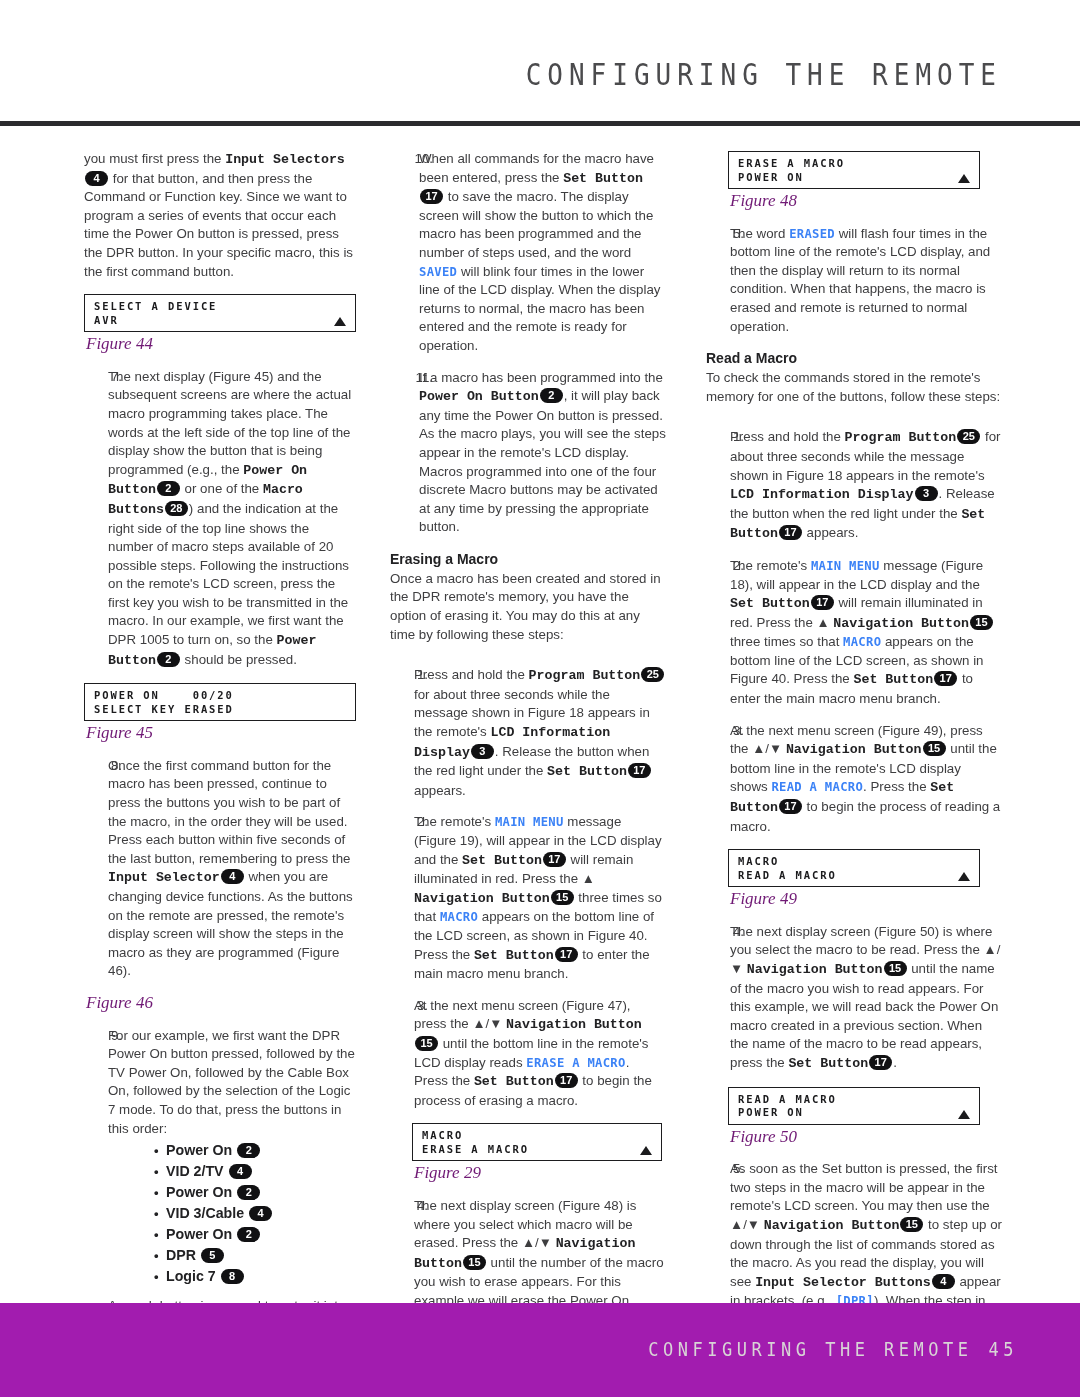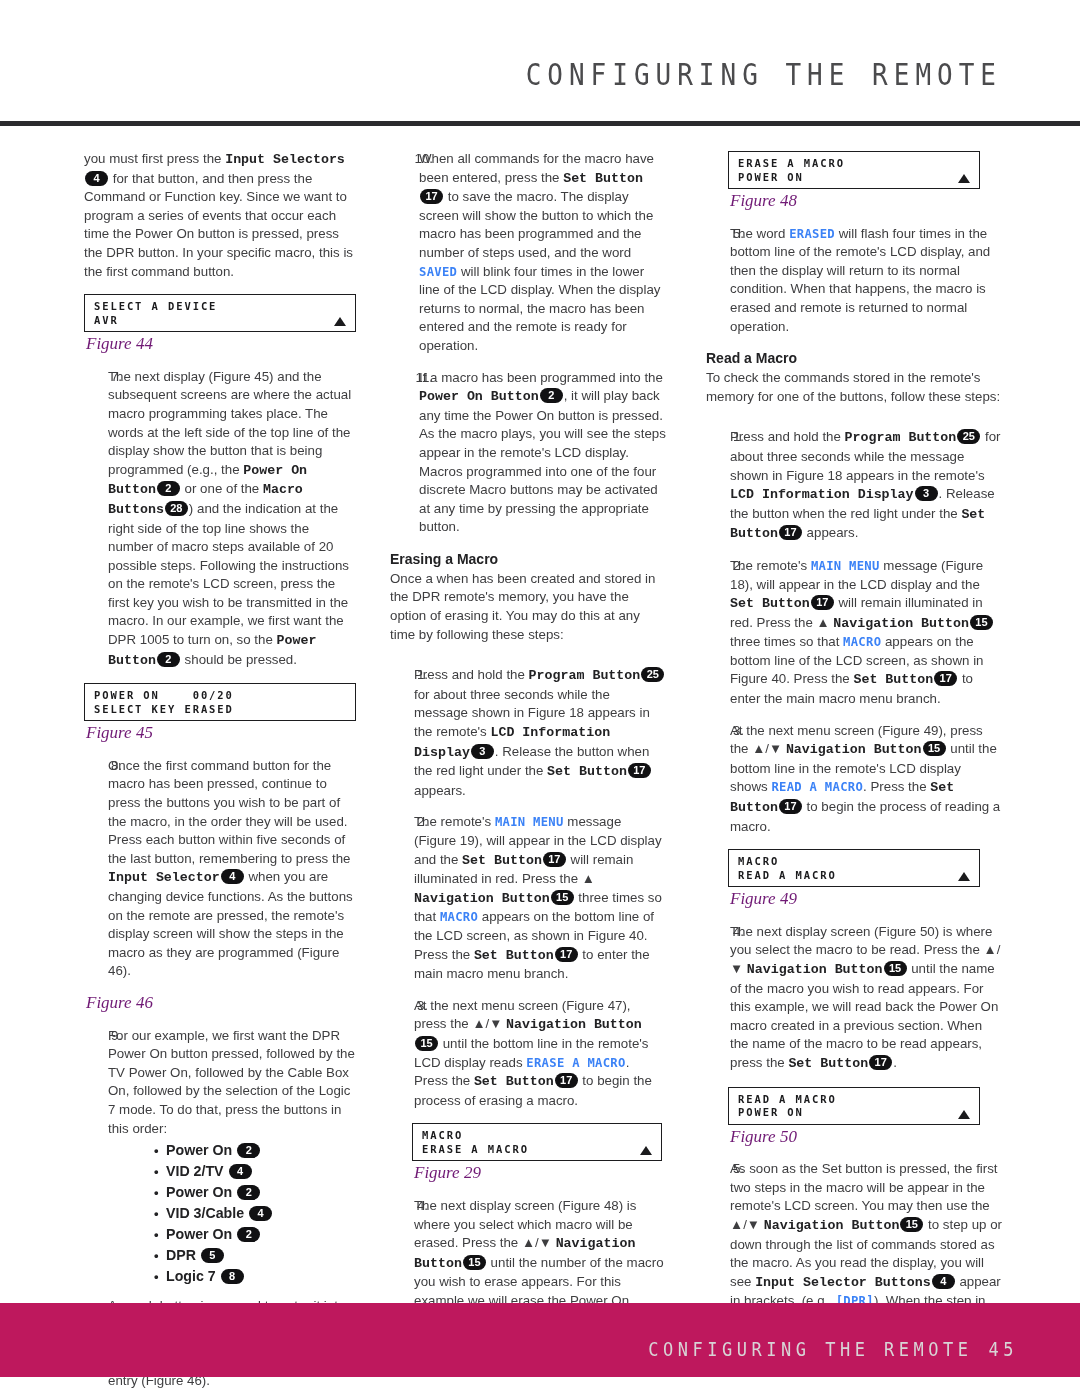--- a/index.html
+++ b/index.html
@@ -25,22 +25,22 @@
     white-space:nowrap;
     transform:scaleY(1.18);
     transform-origin:right bottom;
   }
   .header-rule{
     position:absolute; left:0; top:121px; width:1080px; height:5px;
     background:#2b2b2e;
   }
   
   .page-footer{
-    position:absolute; left:0; top:1303px; width:1080px; height:74px;
-    background:#be185d;
+    position:absolute; left:0; top:1303px; width:1080px; height:94px;
+    background:#a21caf;
   }
   .footer-inner{
     position:absolute; right:62px; top:36px;
     font-family:"DejaVu Sans Mono", monospace;
     font-size:17px;
     letter-spacing:4.5px;
     color:#d8d4d6;
     white-space:nowrap;
     transform:scaleY(1.1);
     transform-origin:right center;
@@ -238,21 +238,21 @@
       <span class="num">10.</span>
       <span>When all commands for the macro have been entered, press the </span><b>Set Button</b><span class="badge">17</span><span> to save the macro. The display screen will show the button to which the macro has been programmed and the number of steps used, and the word </span><span class="lcdword">SAVED</span><span> will blink four times in the lower line of the LCD display. When the display returns to normal, the macro has been entered and the remote is ready for operation.</span>
     </div>
 
     <div class="li n2">
       <span class="num">11.</span>
       <span>If a macro has been programmed into the </span><b>Power On Button</b><span class="badge">2</span><span>, it will play back any time the Power On button is pressed. As the macro plays, you will see the steps appear in the remote's LCD display. Macros programmed into one of the four discrete Macro buttons may be activated at any time by pressing the appropriate button.</span>
     </div>
 
     <h3 class="sec">Erasing a Macro</h3>
-    <p>Once a when has been created and stored in the DPR remote's memory, you have the option of erasing it. You may do this at any time by following these steps:</p>
+    <p>Once a macro has been created and stored in the DPR remote's memory, you have the option of erasing it. You may do this at any time by following these steps:</p>
 
     <div class="spacer-sm"></div>
 
     <div class="li">
       <span class="num">1.</span>
       <span>Press and hold the </span><b>Program Button</b><span class="badge">25</span><span> for about three seconds while the message shown in Figure 18 appears in the remote's </span><b>LCD Information Display</b><span class="badge">3</span><span>. Release the button when the red light under the </span><b>Set Button</b><span class="badge">17</span><span> appears.</span>
     </div>
 
     <div class="li">
       <span class="num">2.</span>

